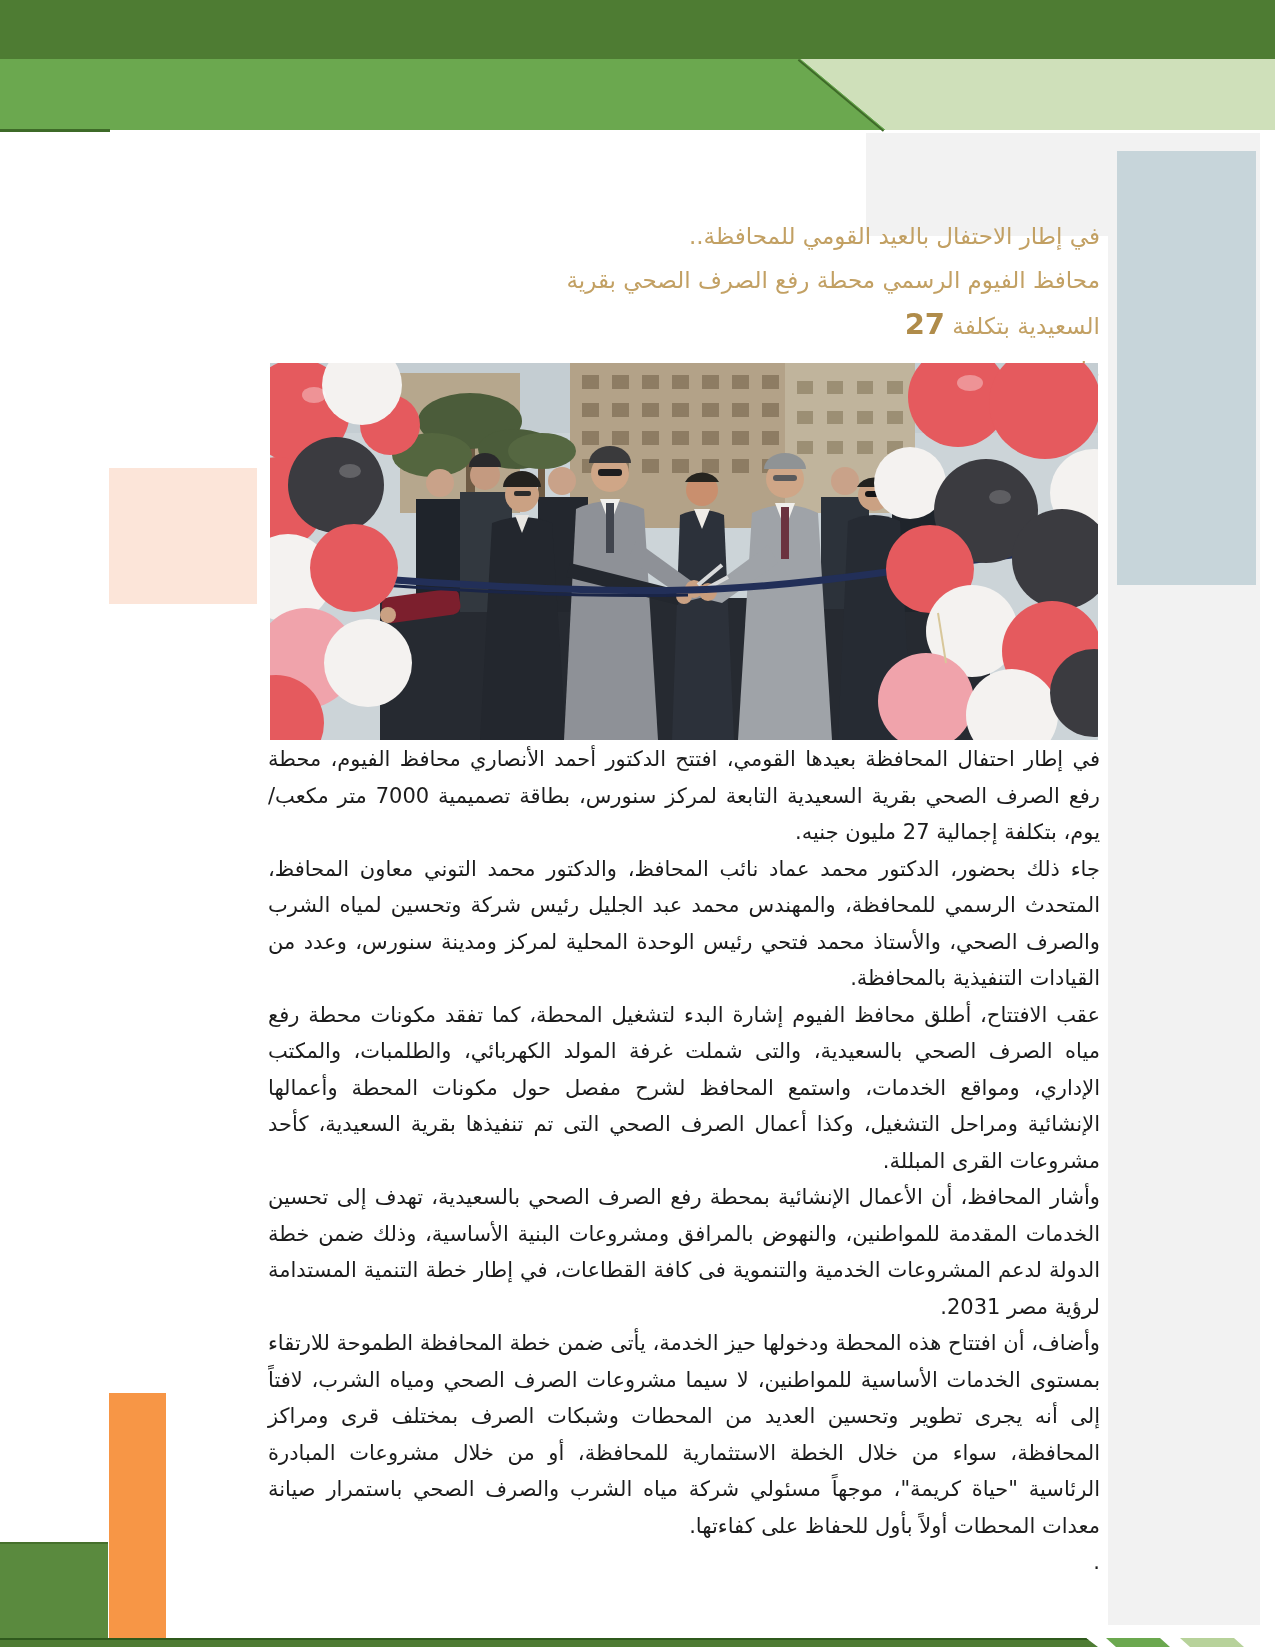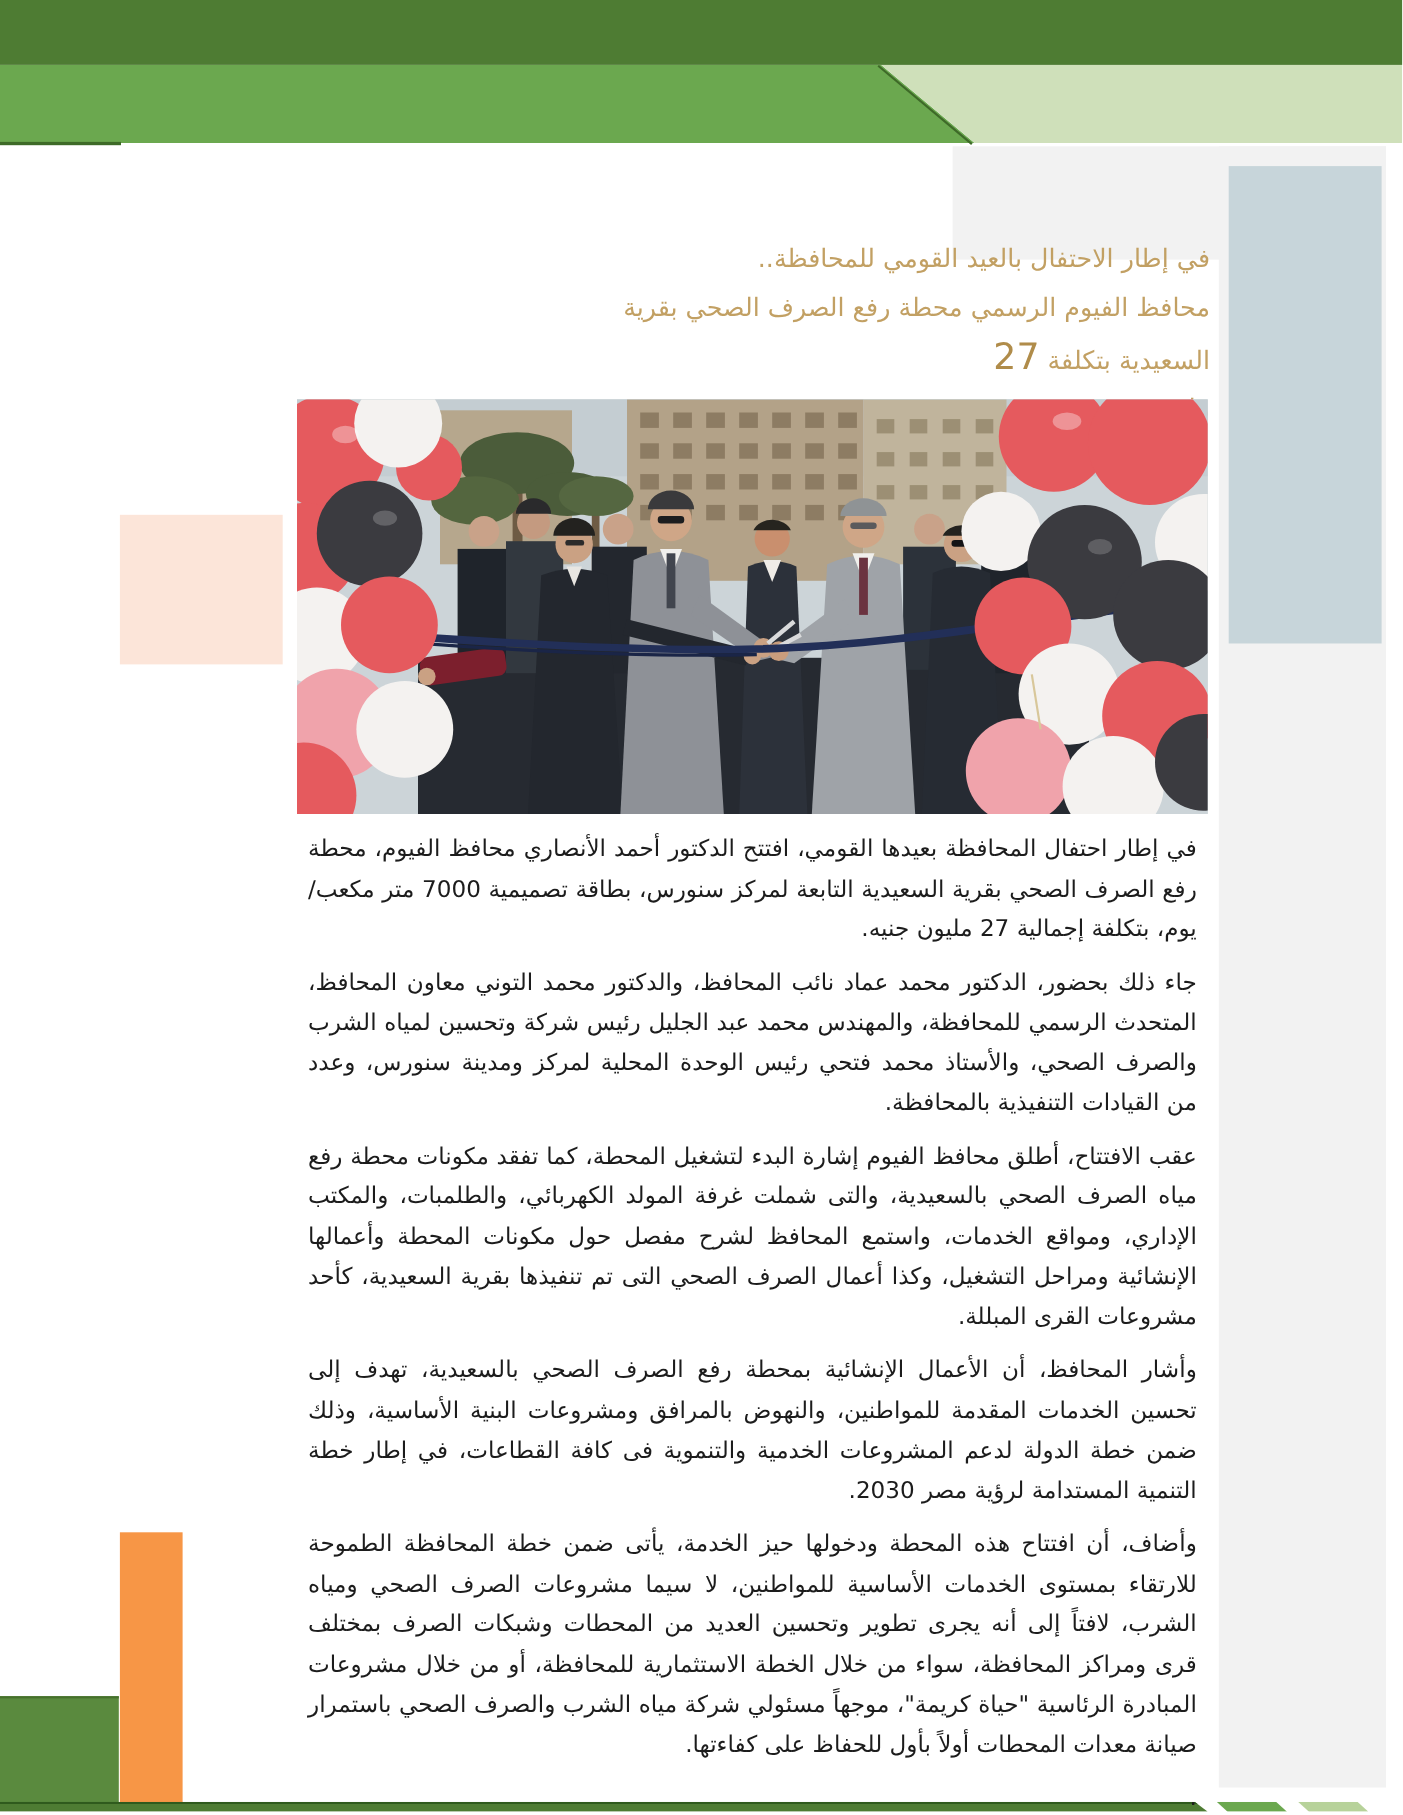--- a/index.html
+++ b/index.html
@@ -46,31 +46,31 @@
   .bottom-mid{position:absolute;left:1106px;top:1638px;width:64px;height:9px;background:var(--bottom-line-mid);
     clip-path:polygon(0 0,54px 0,64px 9px,10px 9px);}
   .bottom-pale{position:absolute;left:1180px;top:1638px;width:64px;height:9px;background:var(--bottom-line-pale);
     clip-path:polygon(0 0,54px 0,64px 9px,10px 9px);}
   
   .title-block{
     position:absolute;right:175px;top:214px;width:560px;
     direction:rtl;text-align:right;color:var(--accent-gold);
     font-size:23px;line-height:44px;font-weight:500;
   }
-  .title-num{font-weight:normal;font-size:33px;color:#b08c4a;}
+  .title-num{font-weight:bold;font-size:29px;color:#b08c4a;}
   
   .photo{position:absolute;left:270px;top:363px;width:828px;height:377px;overflow:hidden;background:#ccd4d8;}
   .photo svg{display:block;width:100%;height:100%;}
   
   .article{
     position:absolute;right:175px;top:741px;width:832px;
     direction:rtl;text-align:justify;color:var(--text-color);
     font-size:21px;line-height:36.5px;
   }
-  .article p{margin:12px;}
+  .article p{margin:0;}
 </style>
 </head>
 <body>
 
 <div class="canvas">
 
   <div class="top-bar"></div>
   <div class="band-green"></div>
   <div class="band-pale"></div>
   <div class="band-diagonal-line"></div>
@@ -258,18 +258,18 @@
         <ellipse cx="730" cy="134" rx="11" ry="7" fill="#ffffff" opacity="0.18"></ellipse>
         <line x1="668" y1="250" x2="676" y2="300" stroke="#d8c79a" stroke-width="2"></line>
       </g>
     </svg>
   </div>
 
   <div class="article">
     <p>في إطار احتفال المحافظة بعيدها القومي، افتتح الدكتور أحمد الأنصاري محافظ الفيوم، محطة رفع الصرف الصحي بقرية السعيدية التابعة لمركز سنورس، بطاقة تصميمية 7000 متر مكعب/ يوم، بتكلفة إجمالية 27 مليون جنيه.</p>
     <p>جاء ذلك بحضور، الدكتور محمد عماد نائب المحافظ، والدكتور محمد التوني معاون المحافظ، المتحدث الرسمي للمحافظة، والمهندس محمد عبد الجليل رئيس شركة وتحسين لمياه الشرب والصرف الصحي، والأستاذ محمد فتحي رئيس الوحدة المحلية لمركز ومدينة سنورس، وعدد من القيادات التنفيذية بالمحافظة.</p>
     <p>عقب الافتتاح، أطلق محافظ الفيوم إشارة البدء لتشغيل المحطة، كما تفقد مكونات محطة رفع مياه الصرف الصحي بالسعيدية، والتى شملت غرفة المولد الكهربائي، والطلمبات، والمكتب الإداري، ومواقع الخدمات، واستمع المحافظ لشرح مفصل حول مكونات المحطة وأعمالها الإنشائية ومراحل التشغيل، وكذا أعمال الصرف الصحي التى تم تنفيذها بقرية السعيدية، كأحد مشروعات القرى المبللة.</p>
-    <p>وأشار المحافظ، أن الأعمال الإنشائية بمحطة رفع الصرف الصحي بالسعيدية، تهدف إلى تحسين الخدمات المقدمة للمواطنين، والنهوض بالمرافق ومشروعات البنية الأساسية، وذلك ضمن خطة الدولة لدعم المشروعات الخدمية والتنموية فى كافة القطاعات، في إطار خطة التنمية المستدامة لرؤية مصر 2030.</p>
+    <p>وأشار المحافظ، أن الأعمال الإنشائية بمحطة رفع الصرف الصحي بالسعيدية، تهدف إلى تحسين الخدمات المقدمة للمواطنين، والنهوض بالمرافق ومشروعات البنية الأساسية، وذلك ضمن خطة الدولة لدعم المشروعات الخدمية والتنموية فى كافة القطاعات، في إطار خطة التنمية المستدامة لرؤية مصر 2031.</p>
     <p>وأضاف، أن افتتاح هذه المحطة ودخولها حيز الخدمة، يأتى ضمن خطة المحافظة الطموحة للارتقاء بمستوى الخدمات الأساسية للمواطنين، لا سيما مشروعات الصرف الصحي ومياه الشرب، لافتاً إلى أنه يجرى تطوير وتحسين العديد من المحطات وشبكات الصرف بمختلف قرى ومراكز المحافظة، سواء من خلال الخطة الاستثمارية للمحافظة، أو من خلال مشروعات المبادرة الرئاسية "حياة كريمة"، موجهاً مسئولي شركة مياه الشرب والصرف الصحي باستمرار صيانة معدات المحطات أولاً بأول للحفاظ على كفاءتها.</p>
     <p>.</p>
   </div>
 
 </div>
 
 </body></html>

